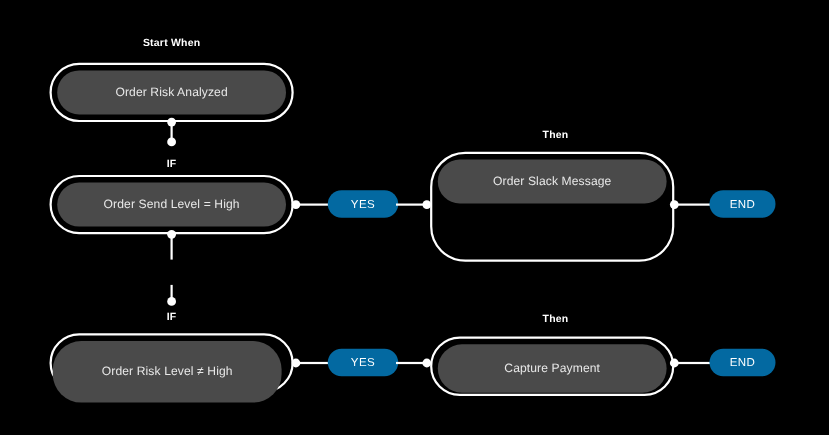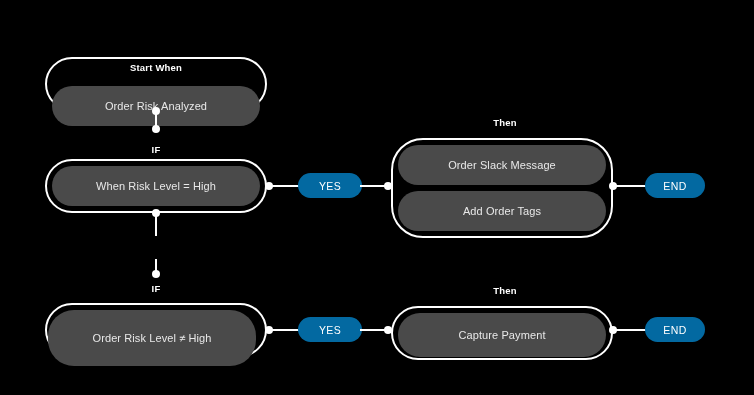--- a/index.html
+++ b/index.html
@@ -92,54 +92,53 @@
     height: 8px;
     border-radius: 50%;
     background: #ffffff;
   }
 </style>
 </head>
 <body>
 
 <div id="canvas">
 
-  <div class="caption" style="left:156px; top:34px;margin-top:28px;">Start When</div>
+  <div class="caption" style="left:156px; top:34px;">Start When</div>
 
   <div class="caption" style="left:156px; top:144px;">IF</div>
 
   <div class="caption" style="left:156px; top:283px;">IF</div>
 
   <div class="caption" style="left:505px; top:117px;">Then</div>
 
   <div class="caption" style="left:505px; top:285px;">Then</div>
 
   <div class="ring" style="left:45px; top:57px; width:222px; height:54px;"></div>
-  <div class="card" style="left:52px; top:64px; width:208px; height:40px;margin-top:22px;">Order Risk Analyzed</div>
+  <div class="card" style="left:52px; top:64px; width:208px; height:40px;">Order Risk Analyzed</div>
 
   <div class="dot" style="left:152px; top:107px;"></div>
   <div class="line-v" style="left:155px; top:111px; height:18px;"></div>
   <div class="dot" style="left:152px; top:125px;"></div>
 
   <div class="ring" style="left:45px; top:159px; width:222px; height:54px;"></div>
-  <div class="card" style="left:52px; top:166px; width:208px; height:40px;">When Risk Level = High</div>
+  <div class="card" style="left:52px; top:166px; width:208px; height:40px;">Order Send Level = High</div>
 
   <div class="dot" style="left:265px; top:182px;"></div>
   <div class="line-h" style="left:269px; top:185px; width:32px;"></div>
   <div class="chip" style="left:298px; top:173px; width:64px; height:25px;">YES</div>
   <div class="line-h" style="left:360px; top:185px; width:28px;"></div>
   <div class="dot" style="left:384px; top:182px;"></div>
 
   <div class="dot" style="left:152px; top:209px;"></div>
   <div class="line-v" style="left:155px; top:213px; height:23px;"></div>
   <div class="line-v" style="left:155px; top:259px; height:15px;"></div>
   <div class="dot" style="left:152px; top:270px;"></div>
 
   <div class="ring" style="left:391px; top:138px; width:222px; height:100px;"></div>
   <div class="card" style="left:398px; top:145px; width:208px; height:40px;">Order Slack Message</div>
-  <div class="card" style="left:398px; top:191px; width:208px; height:40px;">Add Order Tags</div>
 
   <div class="dot" style="left:609px; top:182px;"></div>
   <div class="line-h" style="left:613px; top:185px; width:34px;"></div>
   <div class="chip" style="left:645px; top:173px; width:60px; height:25px;">END</div>
 
   <div class="ring" style="left:45px; top:303px; width:222px; height:54px;"></div>
   <div class="card" style="left:48px; top:310px; width:208px; height:56px;">Order Risk Level ≠ High</div>
 
   <div class="dot" style="left:265px; top:326px;"></div>
   <div class="line-h" style="left:269px; top:329px; width:32px;"></div>

